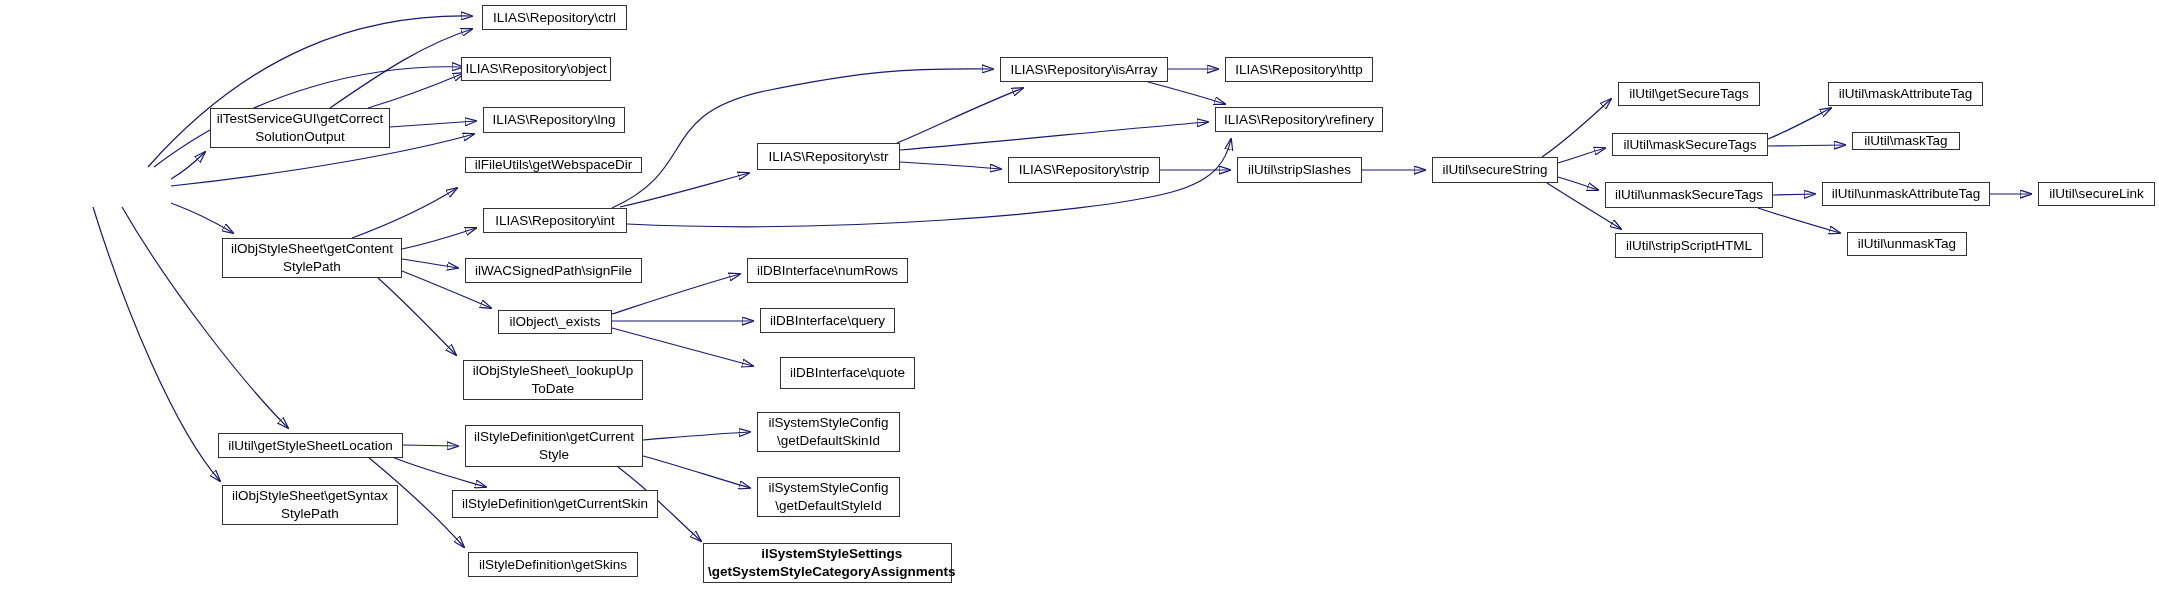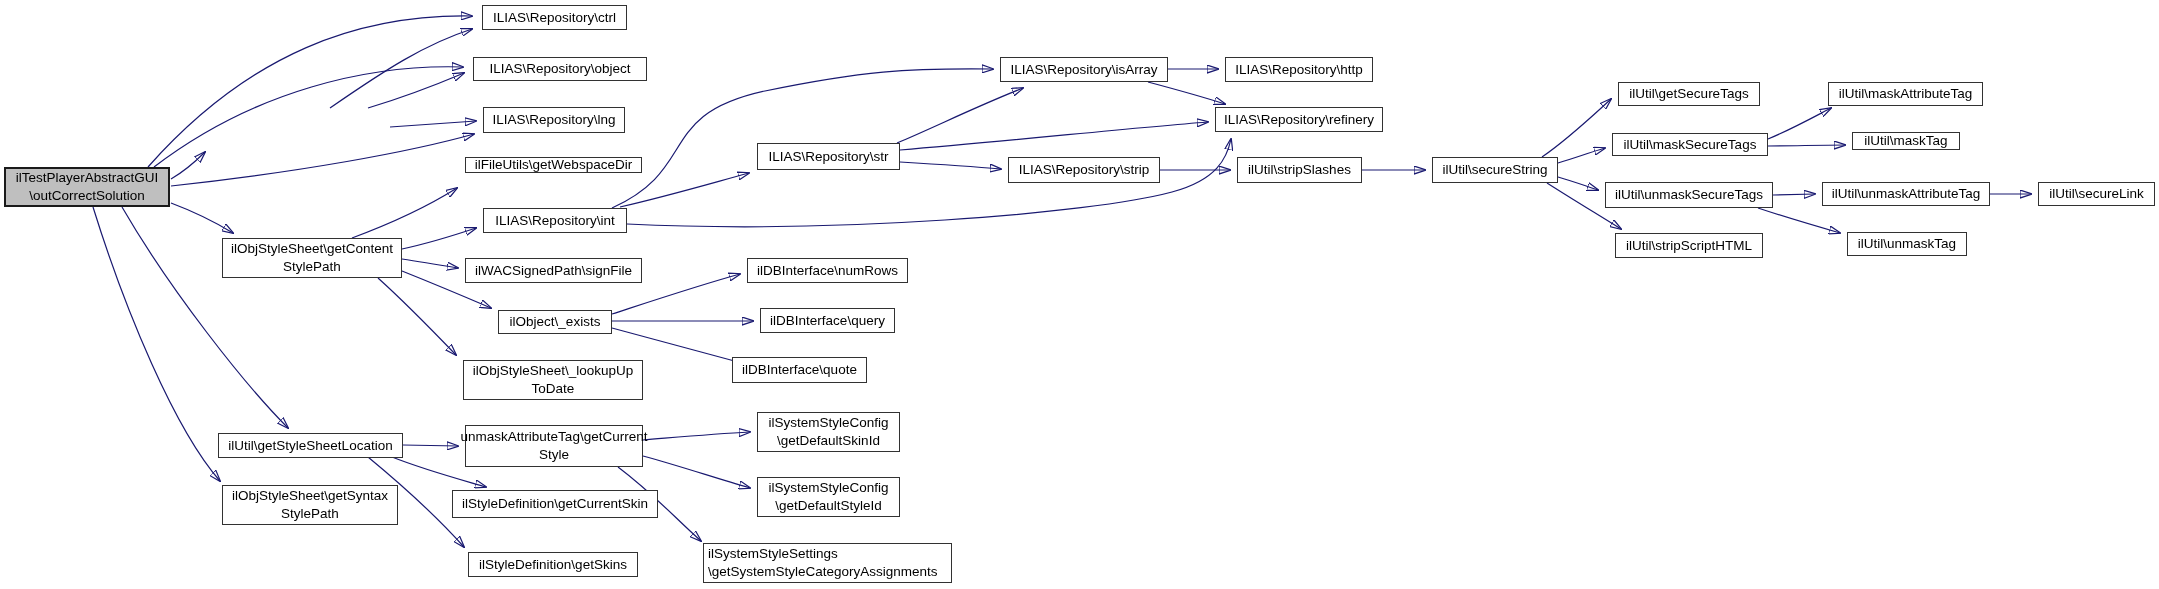--- a/index.html
+++ b/index.html
@@ -4,21 +4,21 @@
 <style>
   html,body{margin:0;padding:0;background:#ffffff;}
   #graph{position:relative;width:2159px;height:589px;background:#ffffff;
          font-family:"Liberation Sans",sans-serif;font-size:13.5px;color:#000;}
   #edges{position:absolute;left:0;top:0;width:2159px;height:589px;}
   #edges path{fill:none;stroke:#191970;stroke-width:1.2px;}
   .node{position:absolute;box-sizing:border-box;border:1.4px solid #323232;background:#ffffff;
         display:flex;align-items:center;justify-content:center;text-align:center;
         white-space:pre-line;line-height:1.3;padding:1px 4px;cursor:pointer;}
   .node.root{background:#bfbfbf;border:2.2px solid #1a1a1a;}
-  .node.leftalign{justify-content:flex-start;text-align:left;}
+  .node.leftalign{justify-content:flex-start;text-align:center;font-weight:bold;}
 </style>
 </head>
 <body>
 
 <div id="graph">
 
   <svg id="edges" viewBox="0 0 2159 589" xmlns="http://www.w3.org/2000/svg">
     <defs>
       <marker id="arrow" viewBox="0 0 12 9" refX="11" refY="4.5" markerWidth="12" markerHeight="9" orient="auto" markerUnits="userSpaceOnUse">
         <path d="M0,0.5 L12,4.5 L0,8.5 z" fill="#191970" stroke="none"></path>
@@ -62,47 +62,47 @@
     <path d="M 612,321 L 753,321" marker-end="url(#arrow)"></path>
     <path d="M 612,328 C 658,340 705,353 753,366" marker-end="url(#arrow)"></path>
     <path d="M 403,445 L 458,446" marker-end="url(#arrow)"></path>
     <path d="M 392,457 C 425,470 455,478 486,487" marker-end="url(#arrow)"></path>
     <path d="M 368,457 C 408,490 438,518 464,547" marker-end="url(#arrow)"></path>
     <path d="M 643,440 C 680,437 713,434 750,432" marker-end="url(#arrow)"></path>
     <path d="M 643,456 C 680,466 712,477 750,488" marker-end="url(#arrow)"></path>
     <path d="M 618,467 C 655,495 675,518 701,541" marker-end="url(#arrow)"></path>
   </svg>
 
-  <div class="node root" style="left:4px;top:167px;width:166px;height:40px">ilTestPlayerAbstractGUI
-\outCorrectSolution</div>
 
+  <div class="node" style="left:210px;top:108px;width:180px;height:40px">ilTestServiceGUI\getCorrect
+SolutionOutput</div>
   <div class="node" style="left:222px;top:238px;width:180px;height:40px">ilObjStyleSheet\getContent
 StylePath</div>
   <div class="node" style="left:218px;top:433px;width:185px;height:25px">ilUtil\getStyleSheetLocation</div>
   <div class="node" style="left:222px;top:485px;width:176px;height:40px">ilObjStyleSheet\getSyntax
 StylePath</div>
 
   <div class="node" style="left:482px;top:5px;width:145px;height:25px">ILIAS\Repository\ctrl</div>
-  <div class="node" style="left:473px;top:57px;width:174px;height:24px">ILIAS\Repository\object</div>
+  <div class="node" style="left:461px;top:57px;width:150px;height:24px">ILIAS\Repository\object</div>
   <div class="node" style="left:483px;top:107px;width:142px;height:26px">ILIAS\Repository\lng</div>
   <div class="node" style="left:465px;top:157px;width:177px;height:16px">ilFileUtils\getWebspaceDir</div>
   <div class="node" style="left:483px;top:208px;width:144px;height:25px">ILIAS\Repository\int</div>
   <div class="node" style="left:465px;top:258px;width:177px;height:25px">ilWACSignedPath\signFile</div>
   <div class="node" style="left:498px;top:310px;width:114px;height:24px">ilObject\_exists</div>
   <div class="node" style="left:463px;top:360px;width:180px;height:40px">ilObjStyleSheet\_lookupUp
 ToDate</div>
-  <div class="node" style="left:465px;top:425px;width:178px;height:42px">unmaskAttributeTag\getCurrent
+  <div class="node" style="left:465px;top:425px;width:178px;height:42px">ilStyleDefinition\getCurrent
 Style</div>
   <div class="node" style="left:452px;top:490px;width:206px;height:28px">ilStyleDefinition\getCurrentSkin</div>
   <div class="node" style="left:468px;top:552px;width:170px;height:25px">ilStyleDefinition\getSkins</div>
 
   <div class="node" style="left:757px;top:143px;width:143px;height:27px">ILIAS\Repository\str</div>
   <div class="node" style="left:747px;top:258px;width:161px;height:25px">ilDBInterface\numRows</div>
   <div class="node" style="left:760px;top:308px;width:135px;height:25px">ilDBInterface\query</div>
-  <div class="node" style="left:732px;top:357px;width:135px;height:26px">ilDBInterface\quote</div>
+  <div class="node" style="left:780px;top:357px;width:135px;height:32px">ilDBInterface\quote</div>
   <div class="node" style="left:757px;top:412px;width:143px;height:40px">ilSystemStyleConfig
 \getDefaultSkinId</div>
   <div class="node" style="left:757px;top:477px;width:143px;height:40px">ilSystemStyleConfig
 \getDefaultStyleId</div>
   <div class="node leftalign" style="left:703px;top:543px;width:249px;height:40px">ilSystemStyleSettings
 \getSystemStyleCategoryAssignments</div>
 
   <div class="node" style="left:1000px;top:57px;width:168px;height:25px">ILIAS\Repository\isArray</div>
   <div class="node" style="left:1008px;top:157px;width:152px;height:26px">ILIAS\Repository\strip</div>
 

